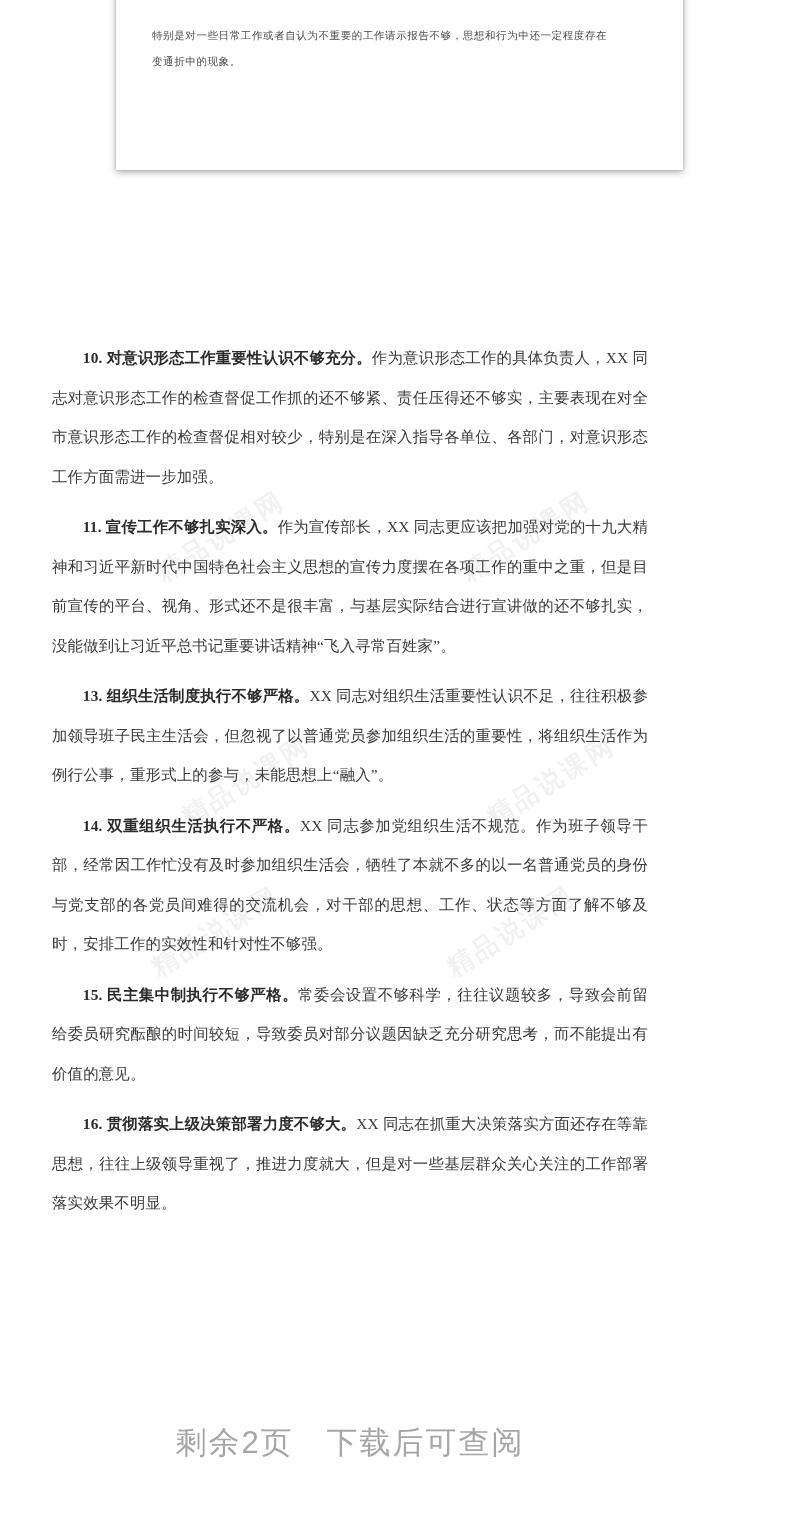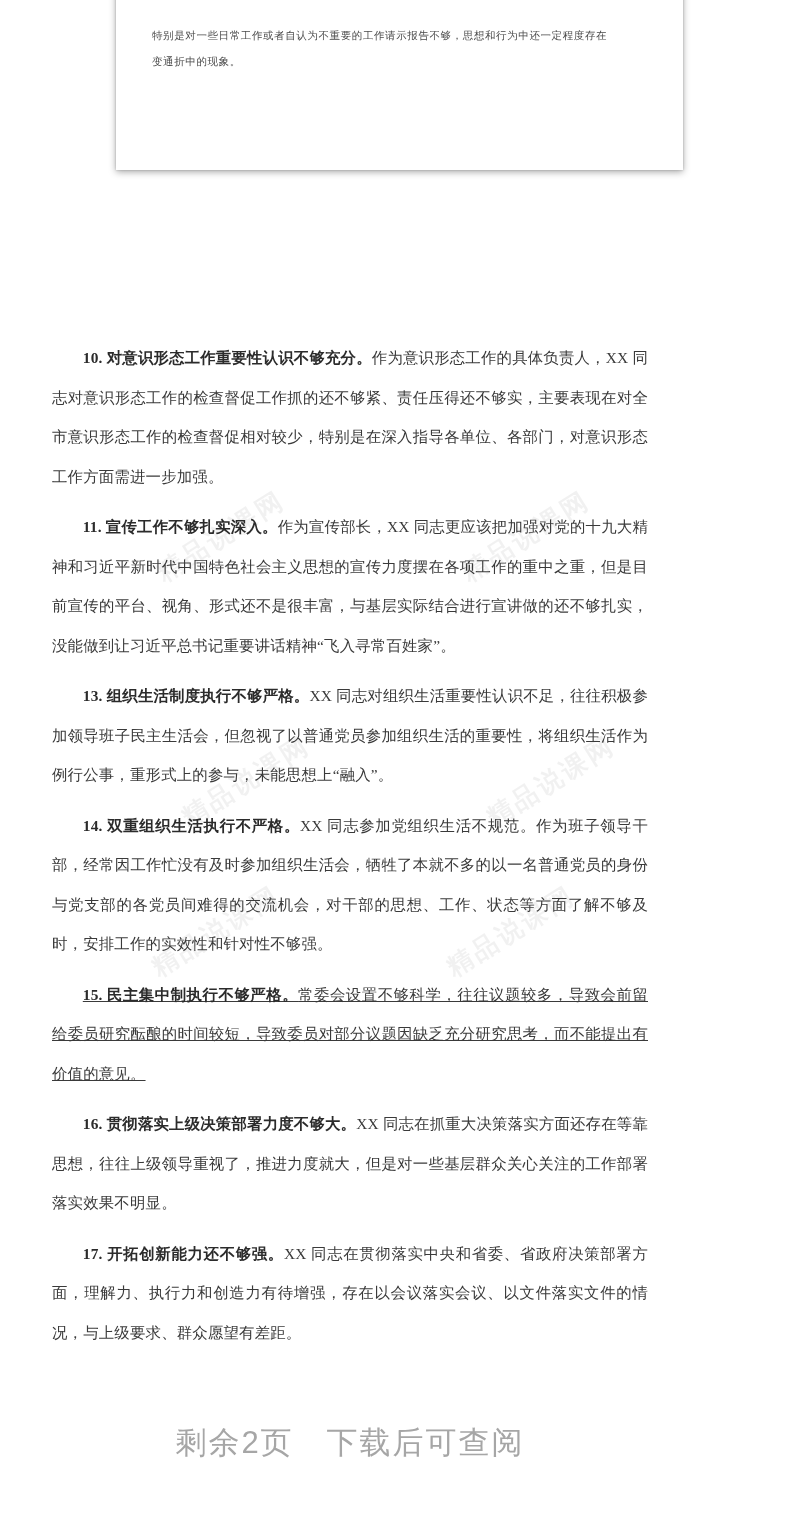--- a/index.html
+++ b/index.html
@@ -79,21 +79,21 @@
   }
   .para .lead {
     font-weight: 700;
     color: #2b2b2b;
   }
   .para.p10 { margin-top: 338px; }
   .para.p11 { margin-top: 11px; }
   .para.p12 { margin-top: 11px; }
   .para.p13 { margin-top: 11px; }
   .para.p14 { margin-top: 11px; }
-  .para.p15 { margin-top: 11px; text-decoration: underline; }
+  .para.p15 { margin-top: 11px; }
   .para.p16 { margin-top: 11px; }
   .para.p17 { margin-top: 11px; }
 
   
   .footer {
     position: absolute;
     left: 0;
     top: 1422px;
     width: 700px;
     text-align: center;
@@ -135,20 +135,17 @@
   </p>
   <p class="para p14">
     <span class="lead">14. 双重组织生活执行不严格。</span><span>XX 同志参加党组织生活不规范。作为班子领导干部，经常因工作忙没有及时参加组织生活会，牺牲了本就不多的以一名普通党员的身份与党支部的各党员间难得的交流机会，对干部的思想、工作、状态等方面了解不够及时，安排工作的实效性和针对性不够强。</span>
   </p>
   <p class="para p15">
     <span class="lead">15. 民主集中制执行不够严格。</span><span>常委会设置不够科学，往往议题较多，导致会前留给委员研究酝酿的时间较短，导致委员对部分议题因缺乏充分研究思考，而不能提出有价值的意见。</span>
   </p>
   <p class="para p16">
     <span class="lead">16. 贯彻落实上级决策部署力度不够大。</span><span>XX 同志在抓重大决策落实方面还存在等靠思想，往往上级领导重视了，推进力度就大，但是对一些基层群众关心关注的工作部署落实效果不明显。</span>
   </p>
-  <p class="para p17">
-    <span class="lead">17. 开拓创新能力还不够强。</span><span>XX 同志在贯彻落实中央和省委、省政府决策部署方面，理解力、执行力和创造力有待增强，存在以会议落实会议、以文件落实文件的情况，与上级要求、群众愿望有差距。</span>
-  </p>
 </div>
 
 <div class="footer">
   <span class="footer-text">剩余2页　下载后可查阅</span>
 </div>
 
 </body></html>

